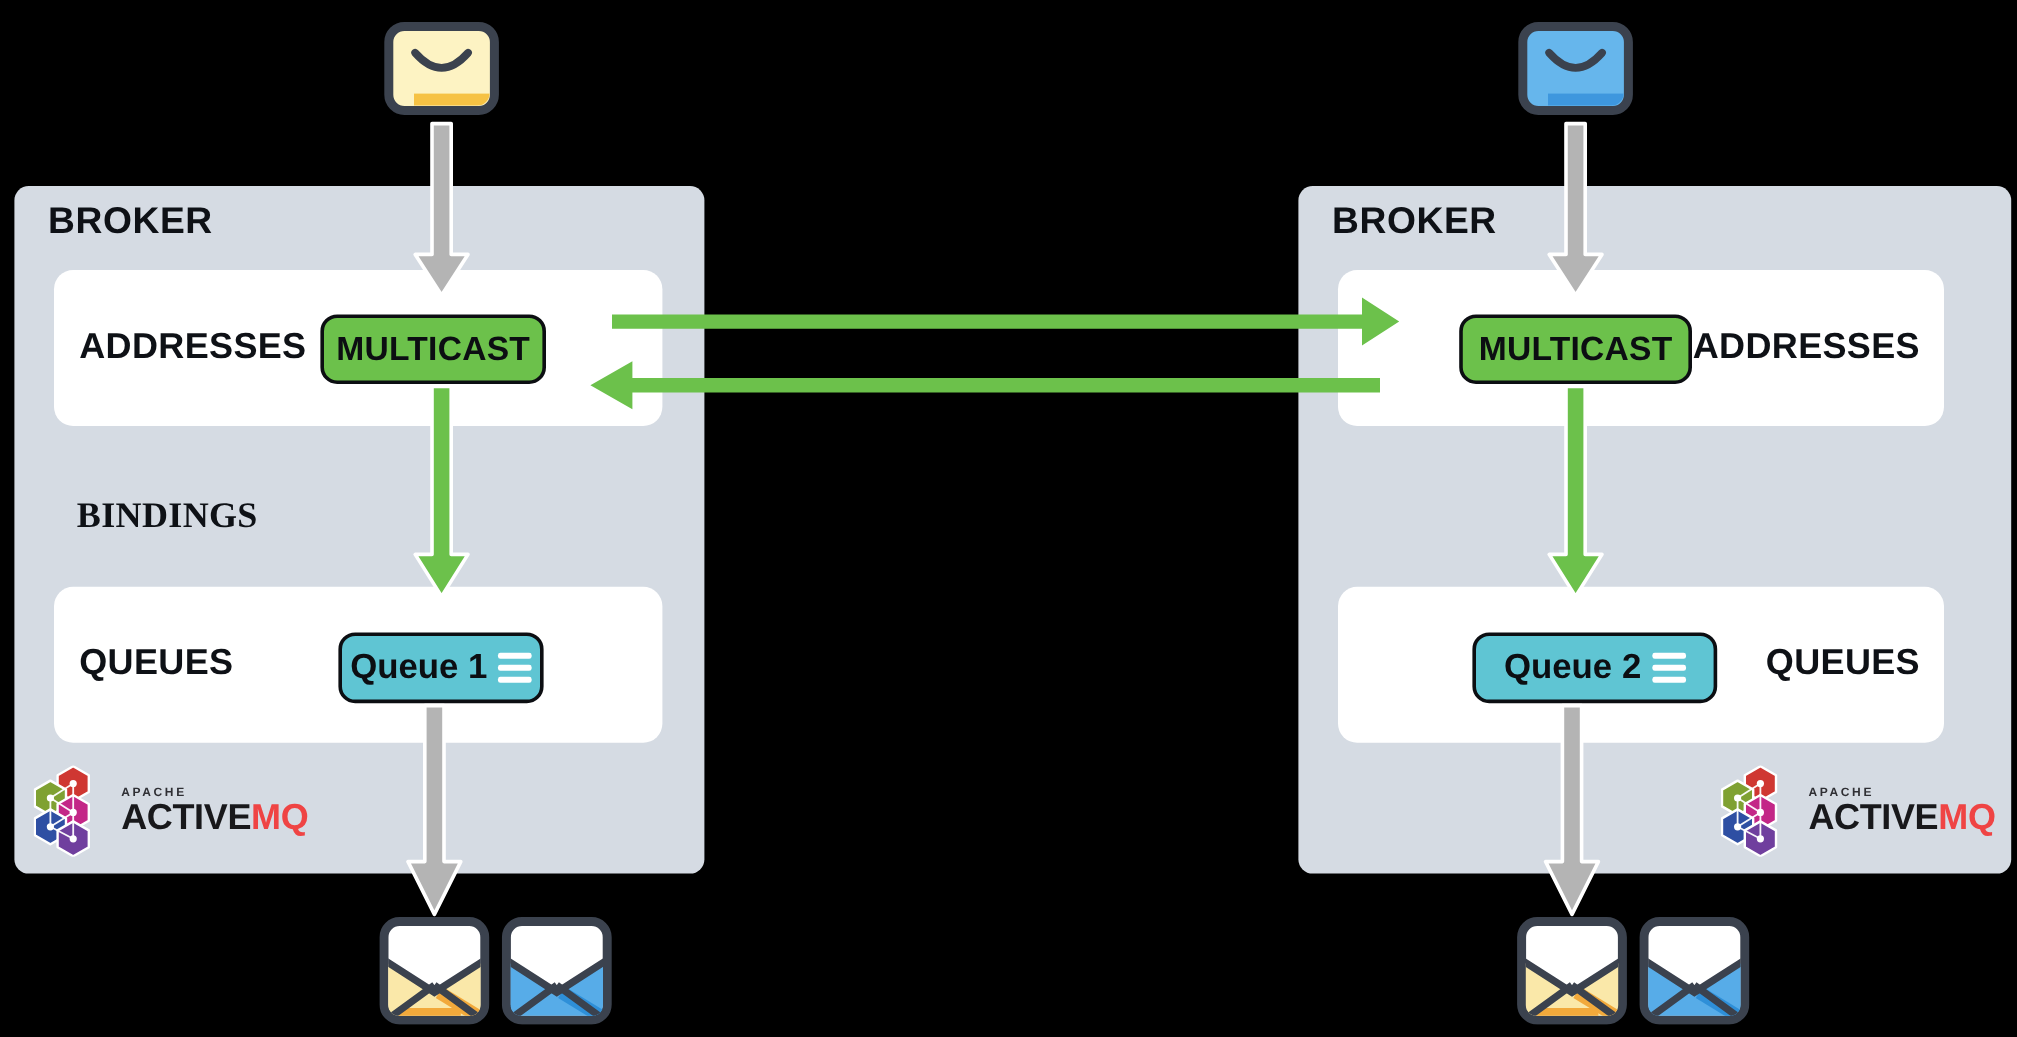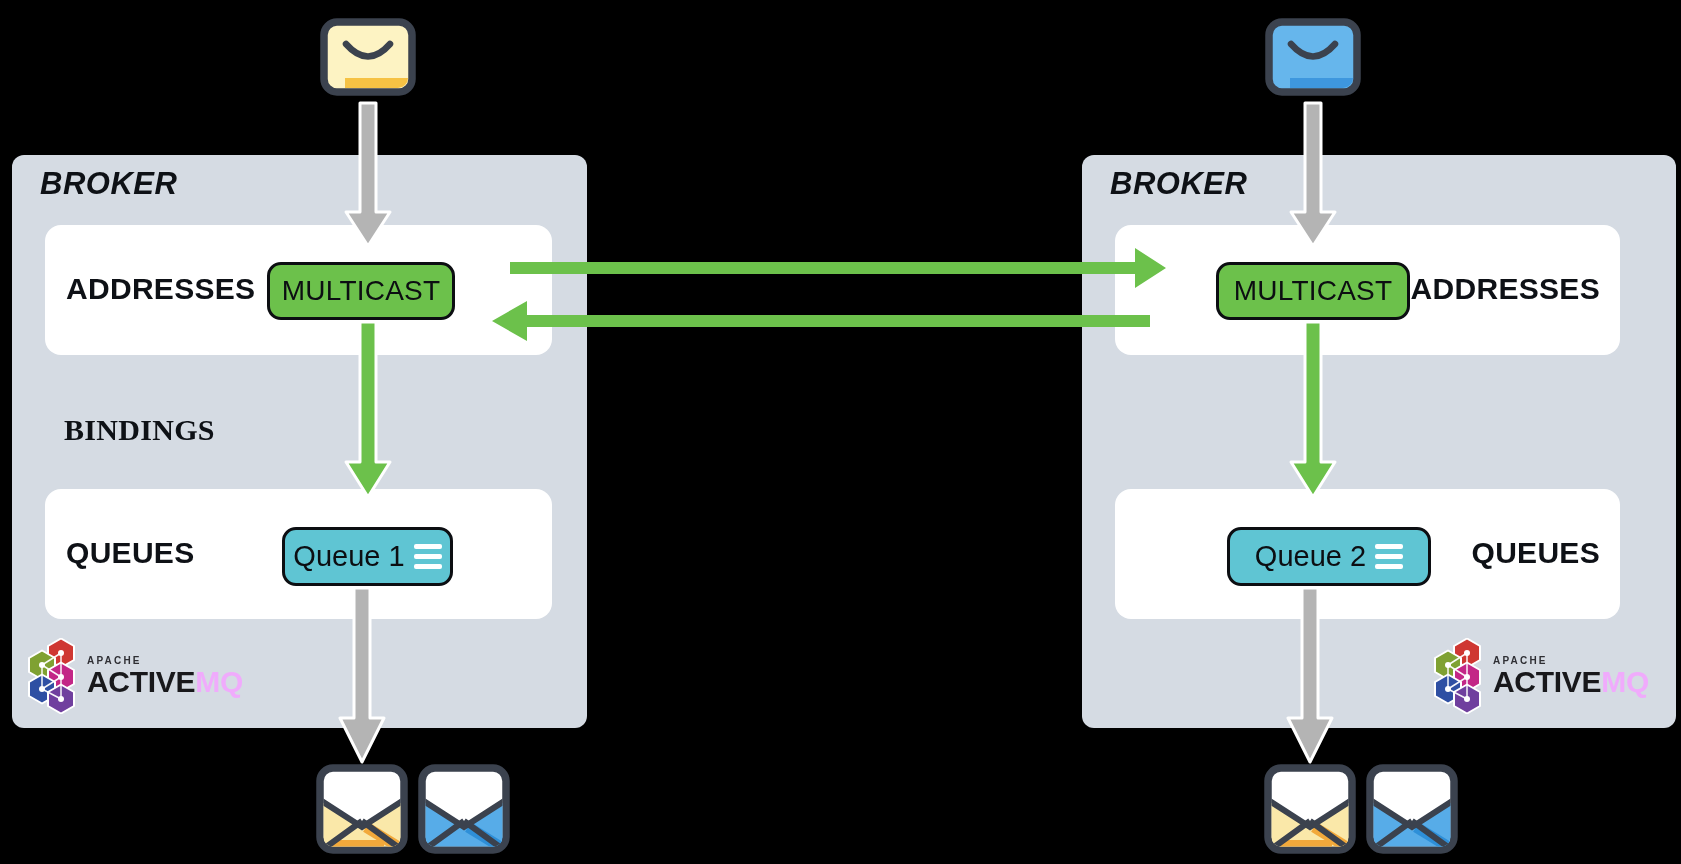--- a/index.html
+++ b/index.html
@@ -1,37 +1,37 @@
 <!DOCTYPE html>
 <html><head>
 <meta charset="utf-8">
 <style>
   html,body{margin:0;padding:0;background:#000;}
   .canvas{position:relative;width:1681px;height:864px;background:#000;overflow:hidden;
           font-family:"Liberation Sans","DejaVu Sans",sans-serif;}
   .broker{position:absolute;background:#d5dbe3;border-radius:12px;}
   .panel{position:absolute;background:#ffffff;border-radius:16px;}
   .label{position:absolute;font-weight:800;color:#0e1116;font-size:30px;letter-spacing:.3px;white-space:nowrap;}
-  .broker-title{font-size:31px;letter-spacing:.5px;font-style:italic;}
+  .broker-title{font-size:31px;letter-spacing:.5px;}
   .right-align{text-align:right;width:200px;}
   .pill{position:absolute;display:flex;align-items:center;justify-content:center;gap:9px;
-        border:3.5px solid #0c0e12;border-radius:14px;font-weight:400;font-size:28px;
+        border:3.5px solid #0c0e12;border-radius:14px;font-weight:700;font-size:28px;
         color:#0c0e12;box-sizing:border-box;white-space:nowrap;}
   .pill.green{background:#6cc14b;letter-spacing:.2px;}
   .pill.teal{background:#5fc5d3;font-size:29px;}
   .qicon{display:inline-flex;flex-direction:column;gap:4.5px;}
   .qicon span{display:block;width:28px;height:5.5px;background:#fff;border-radius:2px;}
   .abs{position:absolute;}
   svg{display:block;}
   .arrows{position:absolute;left:0;top:0;pointer-events:none;}
   .logo{position:absolute;display:flex;align-items:center;}
-  .logo-text{margin-left:9px;display:flex;flex-direction:column;justify-content:center;}
+  .logo-text{margin-left:23px;display:flex;flex-direction:column;justify-content:center;}
   .logo-apache{font-size:10px;font-weight:700;letter-spacing:2.2px;color:#2f2f34;}
   .logo-main{font-size:30px;font-weight:800;letter-spacing:-.3px;line-height:1.0;color:#18181b;margin-top:1px;white-space:nowrap;}
-  .logo-mq{color:#f0abfc;}
+  .logo-mq{color:#ef4444;}
 </style>
 </head>
 <body>
 
 <div class="canvas">
 
   <div class="broker" style="left:12px;top:155px;width:575px;height:573px;"></div>
   <div class="label broker-title" style="left:40px;top:166px;">BROKER</div>
 
   <div class="panel" style="left:45px;top:225px;width:507px;height:130px;"></div>

